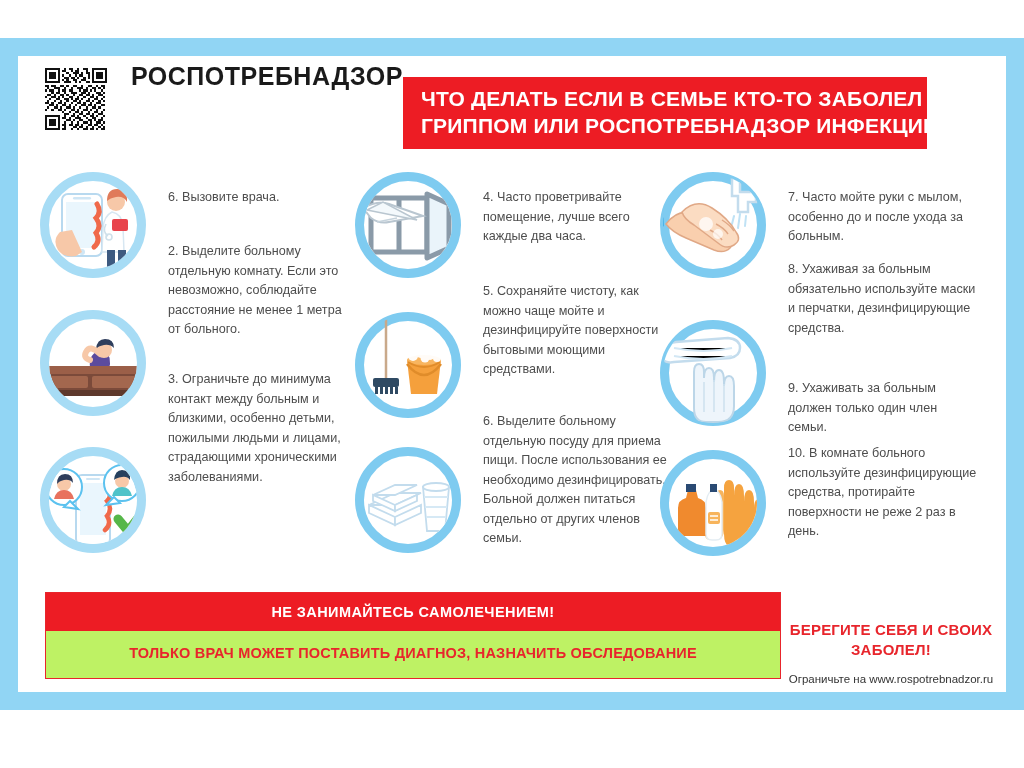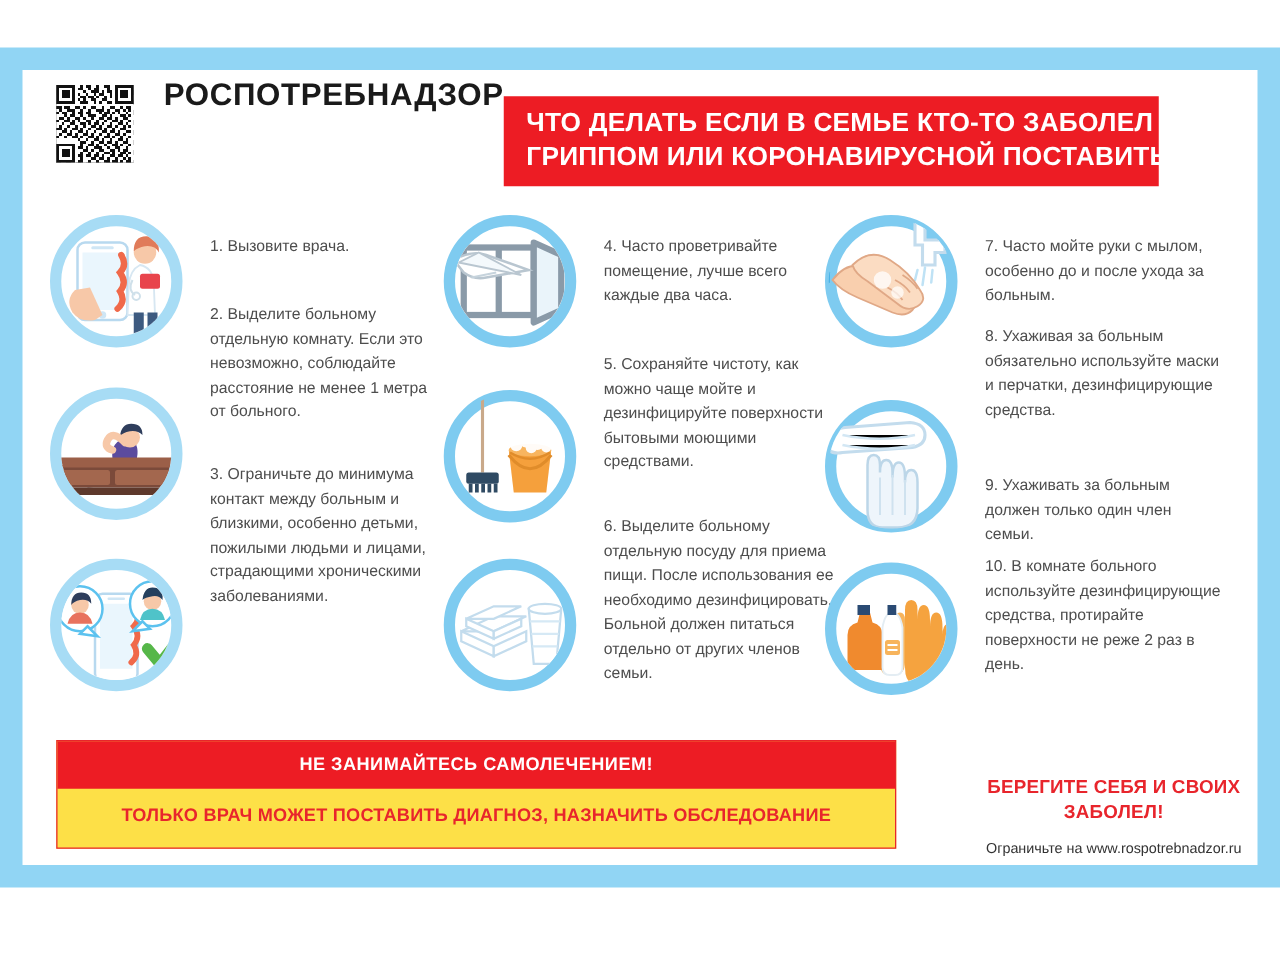--- a/index.html
+++ b/index.html
@@ -112,22 +112,22 @@
   .c3 .t10{position:absolute;left:128px;top:272px;width:190px;}
   .c3 .i7{top:0;}
   .c3 .i8{top:148px;}
   .c3 .i9{top:278px;}
 
   
   .bottom{
     position:absolute;left:45px;top:592px;width:950px;height:105px;
   }
   .warn-box{
-    position:absolute;left:0;top:0;width:672px;
-    border:1.5px solid #e8252c;box-sizing:border-box;background:#fde047;
+    position:absolute;left:0;top:0;width:736px;
+    border:1.5px solid #e8252c;box-sizing:border-box;background:#bef264;
   }
   .warn-head{
     background:#ed1c24;color:#fff;text-align:center;
     font-size:14.5px;font-weight:700;letter-spacing:.4px;
     padding:11px 0 11px 0;
   }
   .warn-body{
     text-align:center;color:#e8252c;font-weight:700;
     font-size:14.5px;line-height:1.45;letter-spacing:.2px;
     padding:12px 10px 14px 10px;
@@ -369,21 +369,21 @@
           </g>
         </svg>
       </div>
       <div class="brand">
         <div class="brand-name">РОСПОТРЕБНАДЗОР</div>
       </div>
     </div>
 
     <div class="title-banner">
       <div class="title-line">ЧТО ДЕЛАТЬ ЕСЛИ В СЕМЬЕ КТО-ТО ЗАБОЛЕЛ</div>
-      <div class="title-line">ГРИППОМ ИЛИ КОРОНАВИРУСНОЙ ПОСТАВИТЬ?</div>
+      <div class="title-line">ГРИППОМ ИЛИ РОСПОТРЕБНАДЗОР ИНФЕКЦИЕЙ?</div>
     </div>
   </div>
 
   <div class="columns">
 
     <div class="col col1 c1">
 
       <div class="icon-wrap i1">
         <div class="ring soft"></div>
         <div class="art">
@@ -463,21 +463,21 @@
               <path d="M74 50 l-8 8 14 -2z" fill="#fff" stroke="#5cc2ef" stroke-width="2"></path>
               <circle cx="82" cy="34" r="7" fill="#f7c8a8"></circle>
               <path d="M74 33 q1 -10 8 -10 q9 0 8 10 q-3 -4 -8 -3 q-6 1 -8 3z" fill="#25405e"></path>
               <path d="M72 49 q2 -9 10 -9 q8 0 10 9z" fill="#4fc3c9"></path>
               <path d="M78 72 l10 12 20 -26" stroke="#56b749" stroke-width="9" fill="none" stroke-linecap="round" stroke-linejoin="round"></path>
             </g>
           </svg>
         </div>
       </div>
 
-      <div class="txt t1">1. Вызовите врача.</div>
+      <div class="txt t1">6. Вызовите врача.</div>
       <div class="txt t2">2. Выделите больному отдельную комнату. Если это невозможно, соблюдайте расстояние не менее 1 метра от больного.</div>
       <div class="txt t3">3. Ограничьте до минимума контакт между больным и близкими, особенно детьми, пожилыми людьми и лицами, страдающими хроническими заболеваниями.</div>
     </div>
 
     <div class="col col2 c2">
 
       <div class="icon-wrap i4">
         <div class="ring"></div>
         <div class="art">
           <svg width="106" height="106" viewBox="0 0 106 106">

